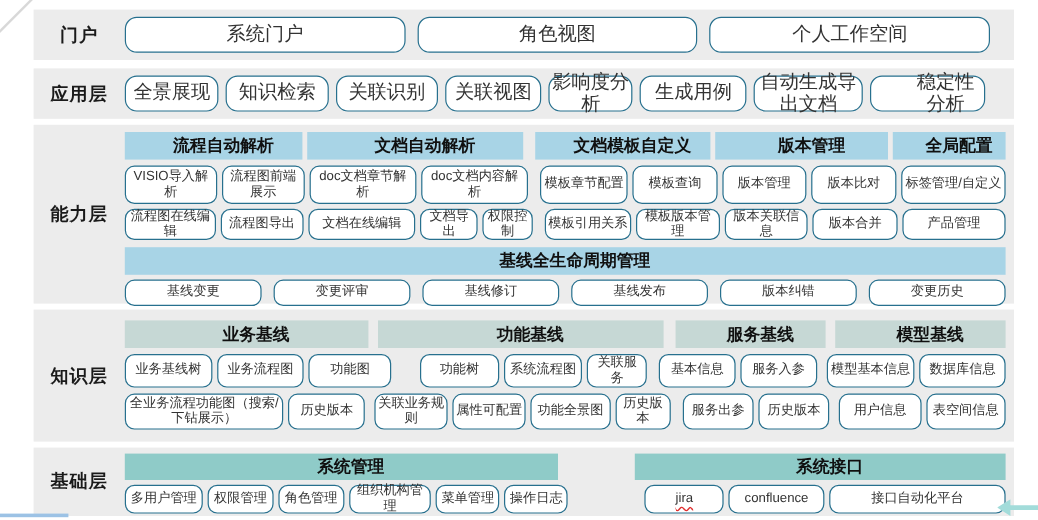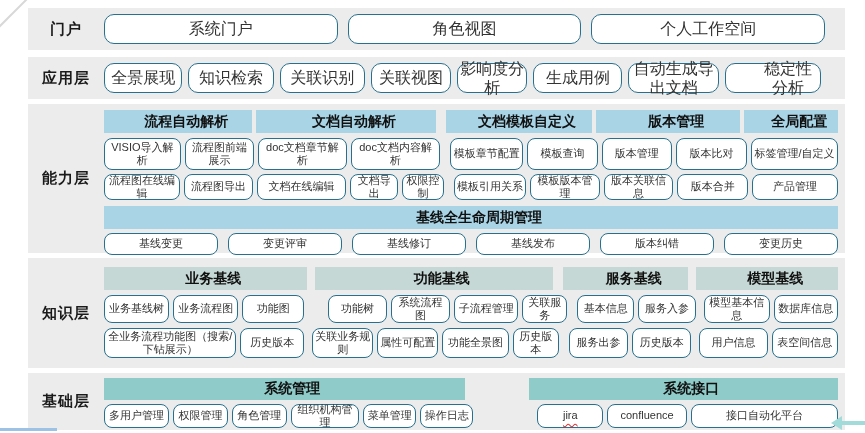--- a/index.html
+++ b/index.html
@@ -223,23 +223,20 @@
           </div>
           <div class="btn" style="flex: 63 1 0px;">
             <span>功能图</span>
           </div>
           <div class="btn" style="flex: 60 1 0px; margin-left: 20px;">
             <span>功能树</span>
           </div>
           <div class="btn" style="flex: 60 1 0px;">
             <span>系统流程图</span>
           </div>
-          <div class="btn" style="flex: 66 1 0px;">
-            <span>子流程管理</span>
-          </div>
           <div class="btn" style="flex: 44 1 0px;">
             <span>关联服务</span>
           </div>
           <div class="btn" style="flex: 58 1 0px; margin-left: 6px;">
             <span>基本信息</span>
           </div>
           <div class="btn" style="flex: 58 1 0px;">
             <span>服务入参</span>
           </div>
           <div class="btn" style="flex: 68 1 0px; margin-left: 4px;">

